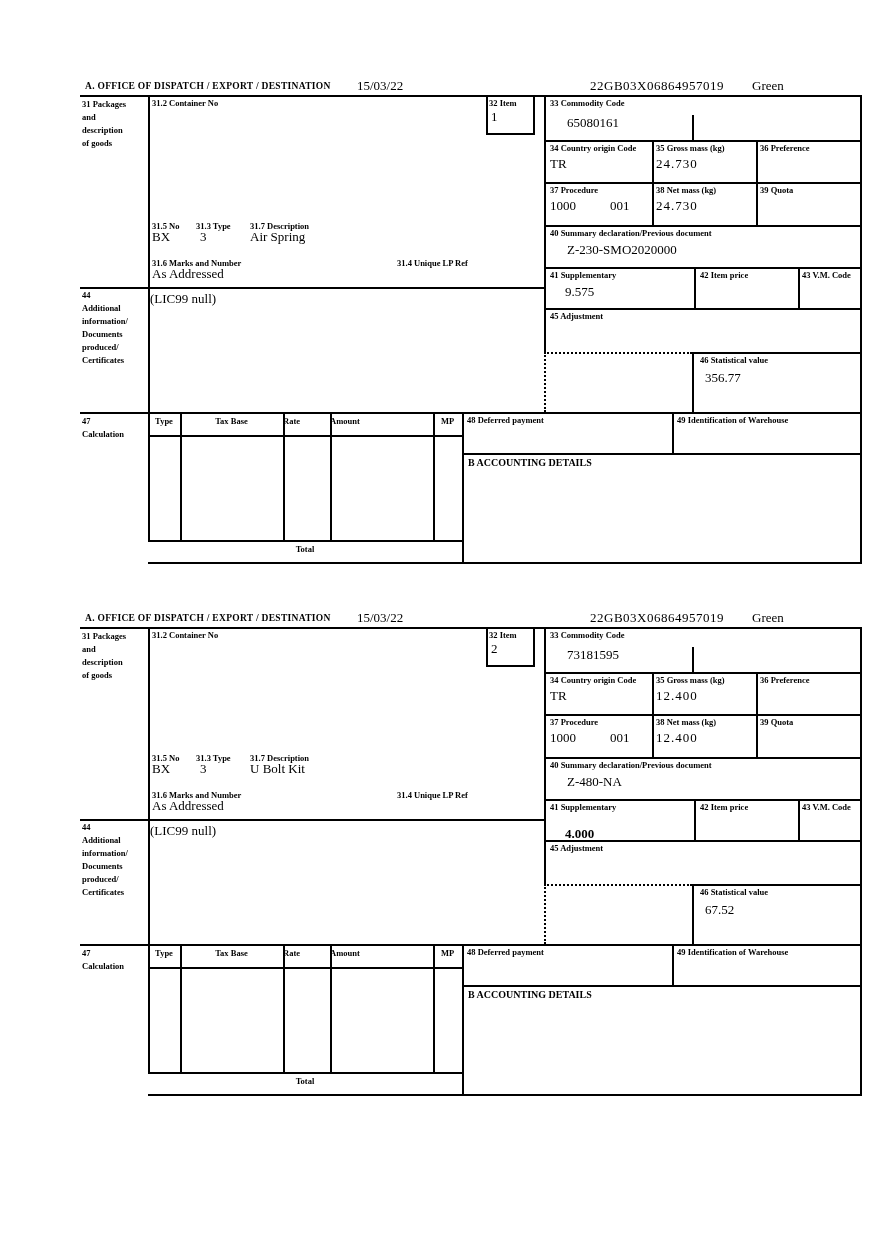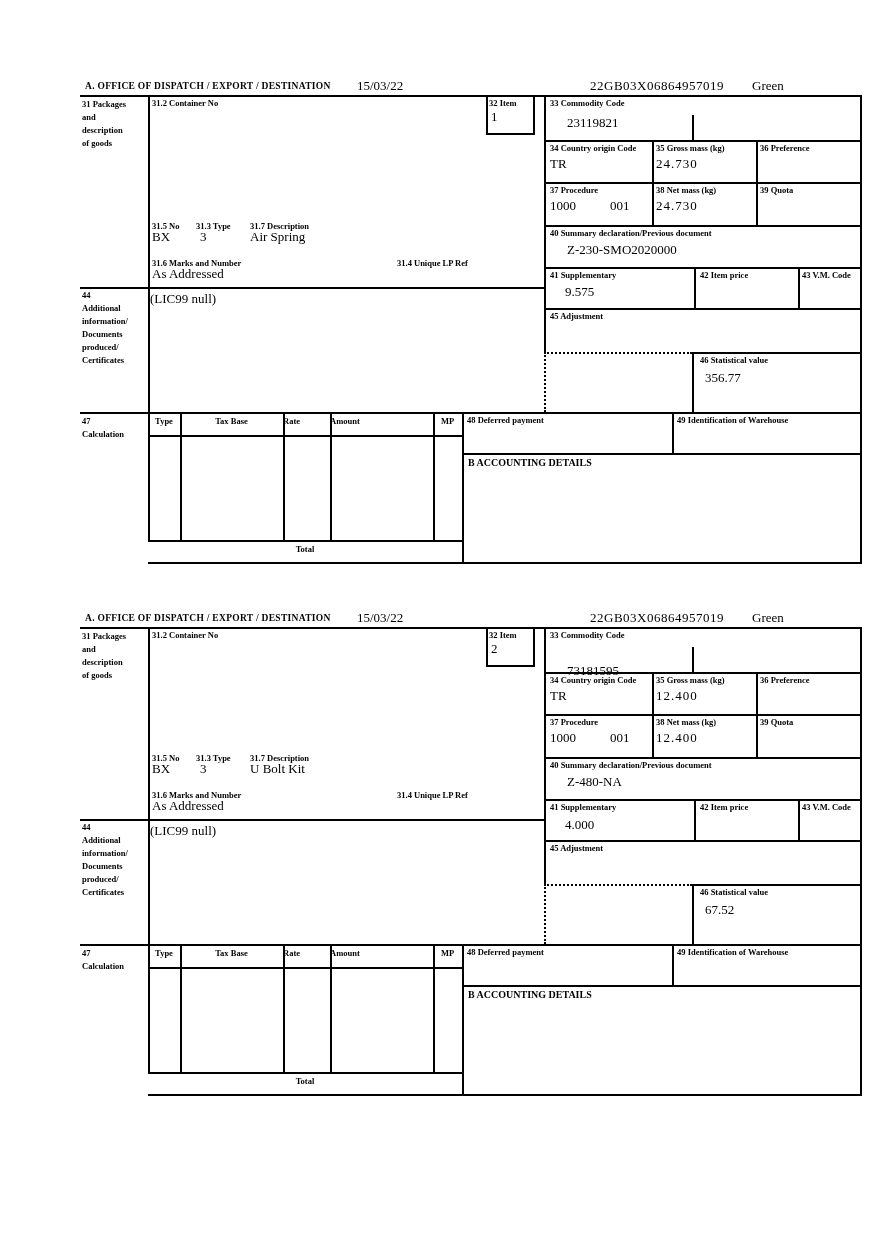--- a/index.html
+++ b/index.html
@@ -88,21 +88,21 @@
     <div class="val" style="left:120px;top:152px;">3</div>
     <div class="val" style="left:170px;top:152px;">Air Spring</div>
     <div class="lbl" style="left:72px;top:181px;">31.6 Marks and Number</div>
     <div class="val" style="left:72px;top:189px;">As Addressed</div>
     <div class="lbl" style="left:317px;top:181px;">31.4 Unique LP Ref</div>
 
     <div class="lbl" style="left:409px;top:21px;">32 Item</div>
     <div class="val" style="left:411px;top:32px;">1</div>
 
     <div class="lbl" style="left:470px;top:21px;">33 Commodity Code</div>
-    <div class="val" style="left:487px;top:38px;">23119821</div>
+    <div class="val" style="left:487px;top:38px;">65080161</div>
     <div class="lbl" style="left:470px;top:66px;">34 Country origin Code</div>
     <div class="val" style="left:470px;top:79px;">TR</div>
     <div class="lbl" style="left:576px;top:66px;">35 Gross mass (kg)</div>
     <div class="val" style="left:576px;top:79px;letter-spacing:1px;">24.730</div>
     <div class="lbl" style="left:680px;top:66px;">36 Preference</div>
     <div class="lbl" style="left:470px;top:108px;">37 Procedure</div>
     <div class="val" style="left:470px;top:121px;">1000</div>
     <div class="val" style="left:530px;top:121px;">001</div>
     <div class="lbl" style="left:576px;top:108px;">38 Net mass (kg)</div>
     <div class="val" style="left:576px;top:121px;letter-spacing:1px;">24.730</div>
@@ -196,36 +196,36 @@
     <div class="val" style="left:120px;top:152px;">3</div>
     <div class="val" style="left:170px;top:152px;">U Bolt Kit</div>
     <div class="lbl" style="left:72px;top:181px;">31.6 Marks and Number</div>
     <div class="val" style="left:72px;top:189px;">As Addressed</div>
     <div class="lbl" style="left:317px;top:181px;">31.4 Unique LP Ref</div>
 
     <div class="lbl" style="left:409px;top:21px;">32 Item</div>
     <div class="val" style="left:411px;top:32px;">2</div>
 
     <div class="lbl" style="left:470px;top:21px;">33 Commodity Code</div>
-    <div class="val" style="left:487px;top:54px;">73181595</div>
+    <div class="val" style="left:487px;top:38px;">73181595</div>
     <div class="lbl" style="left:470px;top:66px;">34 Country origin Code</div>
     <div class="val" style="left:470px;top:79px;">TR</div>
     <div class="lbl" style="left:576px;top:66px;">35 Gross mass (kg)</div>
     <div class="val" style="left:576px;top:79px;letter-spacing:1px;">12.400</div>
     <div class="lbl" style="left:680px;top:66px;">36 Preference</div>
     <div class="lbl" style="left:470px;top:108px;">37 Procedure</div>
     <div class="val" style="left:470px;top:121px;">1000</div>
     <div class="val" style="left:530px;top:121px;">001</div>
     <div class="lbl" style="left:576px;top:108px;">38 Net mass (kg)</div>
     <div class="val" style="left:576px;top:121px;letter-spacing:1px;">12.400</div>
     <div class="lbl" style="left:680px;top:108px;">39 Quota</div>
     <div class="lbl" style="left:470px;top:151px;">40 Summary declaration/Previous document</div>
     <div class="val" style="left:487px;top:165px;">Z-480-NA</div>
     <div class="lbl" style="left:470px;top:193px;">41 Supplementary</div>
-    <div class="val" style="left:485px;top:208px;">4.000</div>
+    <div class="val" style="left:485px;top:217px;font-weight:bold;">4.000</div>
     <div class="lbl" style="left:620px;top:193px;">42 Item price</div>
     <div class="lbl" style="left:722px;top:193px;">43 V.M. Code</div>
     <div class="lbl" style="left:470px;top:234px;">45 Adjustment</div>
     <div class="lbl" style="left:620px;top:278px;">46 Statistical value</div>
     <div class="val" style="left:625px;top:293px;">67.52</div>
 
     <div class="val" style="left:70px;top:214px;">(LIC99 null)</div>
 
     <div class="cth ctr" style="left:68px;top:339px;width:32px;">Type</div>
     <div class="cth ctr" style="left:100px;top:339px;width:103px;">Tax Base</div>

